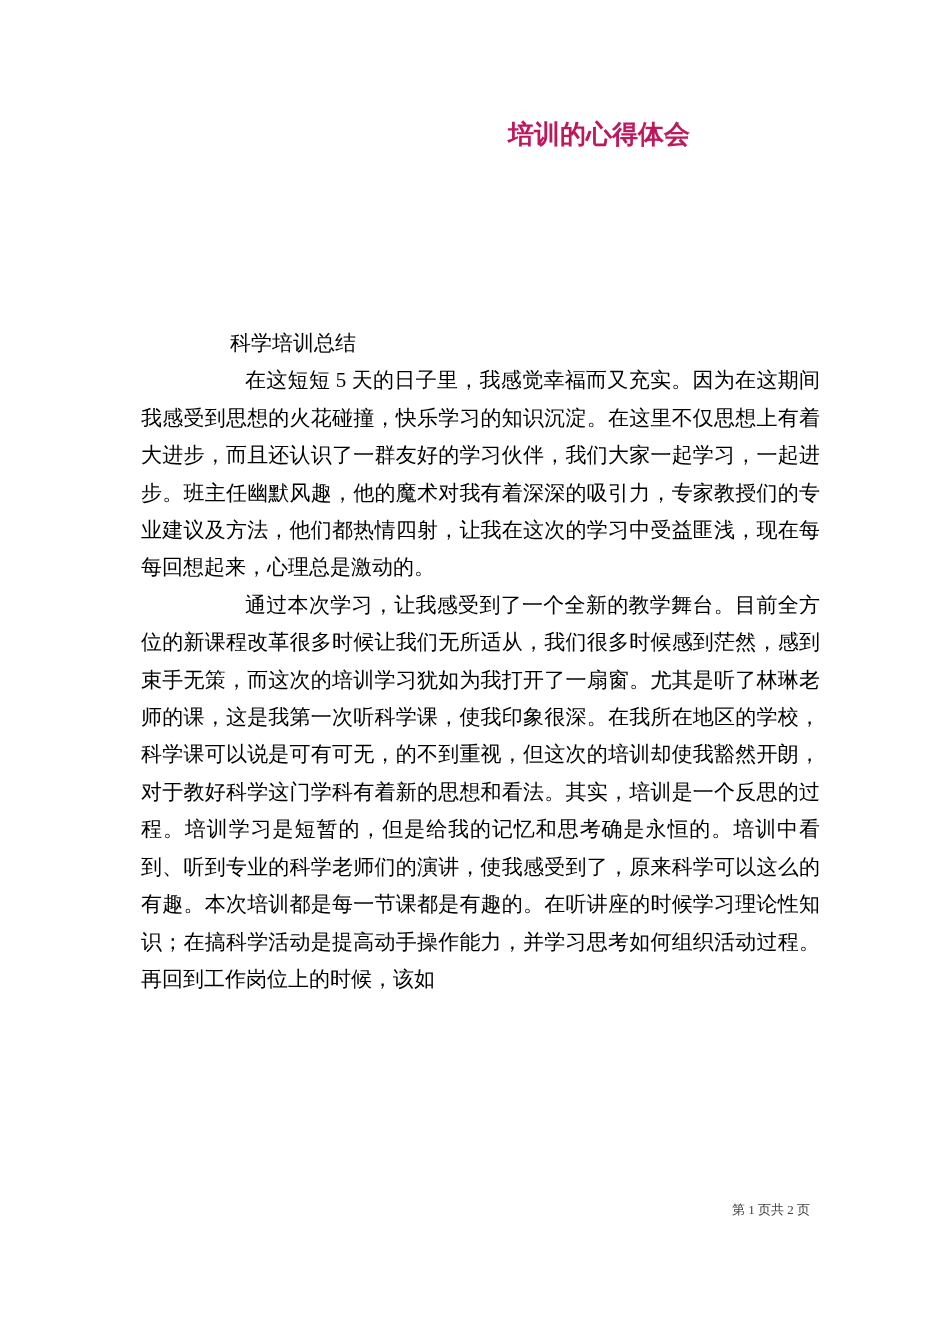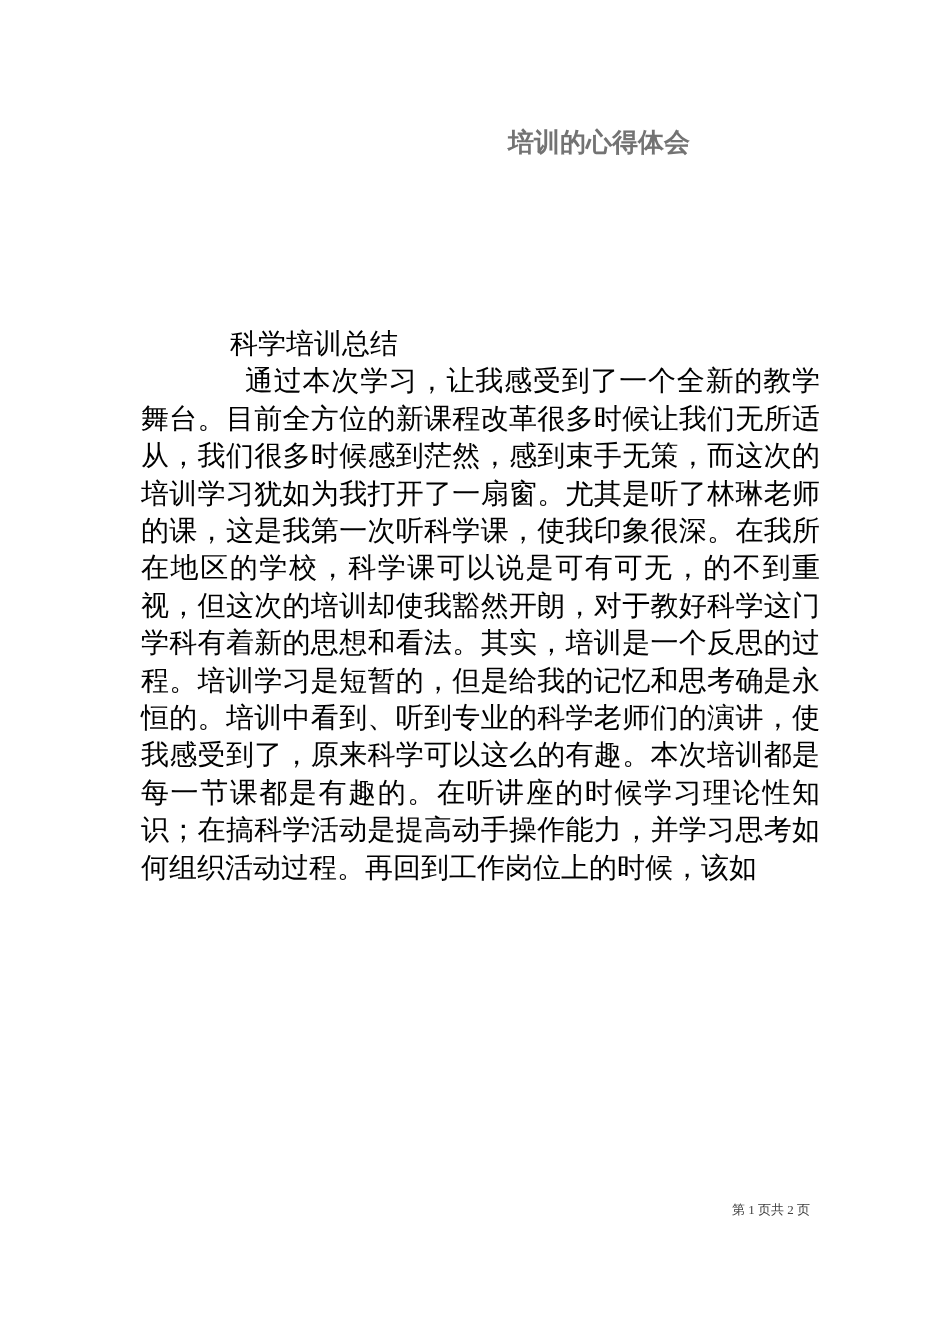--- a/index.html
+++ b/index.html
@@ -11,34 +11,34 @@
     position: relative;
     width: 950px;
     height: 1344px;
     background: #ffffff;
     overflow: hidden;
     font-family: "Liberation Serif", "DejaVu Serif", serif;
     color: #000000;
   }
   .doc-title {
     position: absolute;
-    top: 127px;
+    top: 119px;
     left: 508px;
     font-size: 26px;
     line-height: 31px;
     font-weight: 700;
-    color: #737373;
+    color: #be185d;
     white-space: nowrap;
   }
   .body-text {
     position: absolute;
     top: 325px;
     left: 141px;
     width: 679px;
-    font-size: 28px;
+    font-size: 21px;
     line-height: 37.4px;
     text-align: justify;
   }
   .body-text p {
     margin: 0;
     padding: 0;
   }
   .heading-line {
     text-indent: 89px;
   }
@@ -57,18 +57,19 @@
 </style>
 </head>
 <body>
 
 <div class="page">
 
   <div class="doc-title">培训的心得体会</div>
 
   <div class="body-text">
     <p class="heading-line">科学培训总结</p>
+    <p class="para">在这短短 5 天的日子里，我感觉幸福而又充实。因为在这期间我感受到思想的火花碰撞，快乐学习的知识沉淀。在这里不仅思想上有着大进步，而且还认识了一群友好的学习伙伴，我们大家一起学习，一起进步。班主任幽默风趣，他的魔术对我有着深深的吸引力，专家教授们的专业建议及方法，他们都热情四射，让我在这次的学习中受益匪浅，现在每每回想起来，心理总是激动的。</p>
     <p class="para">通过本次学习，让我感受到了一个全新的教学舞台。目前全方位的新课程改革很多时候让我们无所适从，我们很多时候感到茫然，感到束手无策，而这次的培训学习犹如为我打开了一扇窗。尤其是听了林琳老师的课，这是我第一次听科学课，使我印象很深。在我所在地区的学校，科学课可以说是可有可无，的不到重视，但这次的培训却使我豁然开朗，对于教好科学这门学科有着新的思想和看法。其实，培训是一个反思的过程。培训学习是短暂的，但是给我的记忆和思考确是永恒的。培训中看到、听到专业的科学老师们的演讲，使我感受到了，原来科学可以这么的有趣。本次培训都是每一节课都是有趣的。在听讲座的时候学习理论性知识；在搞科学活动是提高动手操作能力，并学习思考如何组织活动过程。再回到工作岗位上的时候，该如</p>
   </div>
 
   <div class="page-footer">第 1 页共 2 页</div>
 
 </div>
 
 </body></html>

